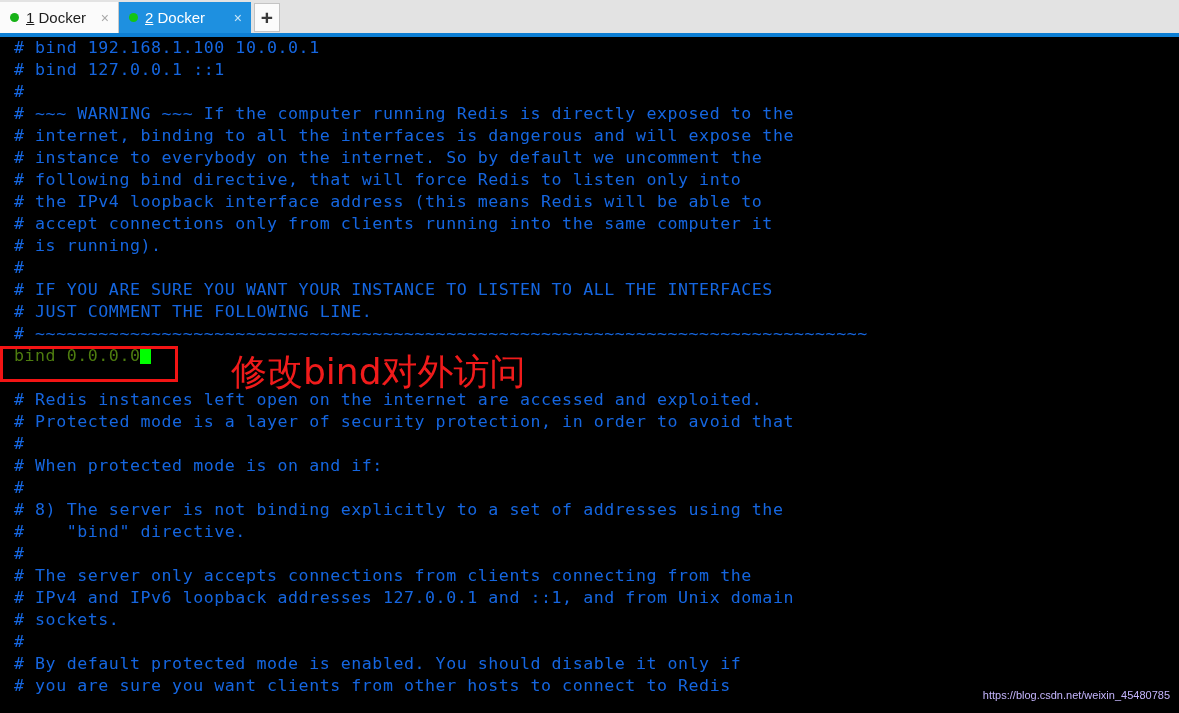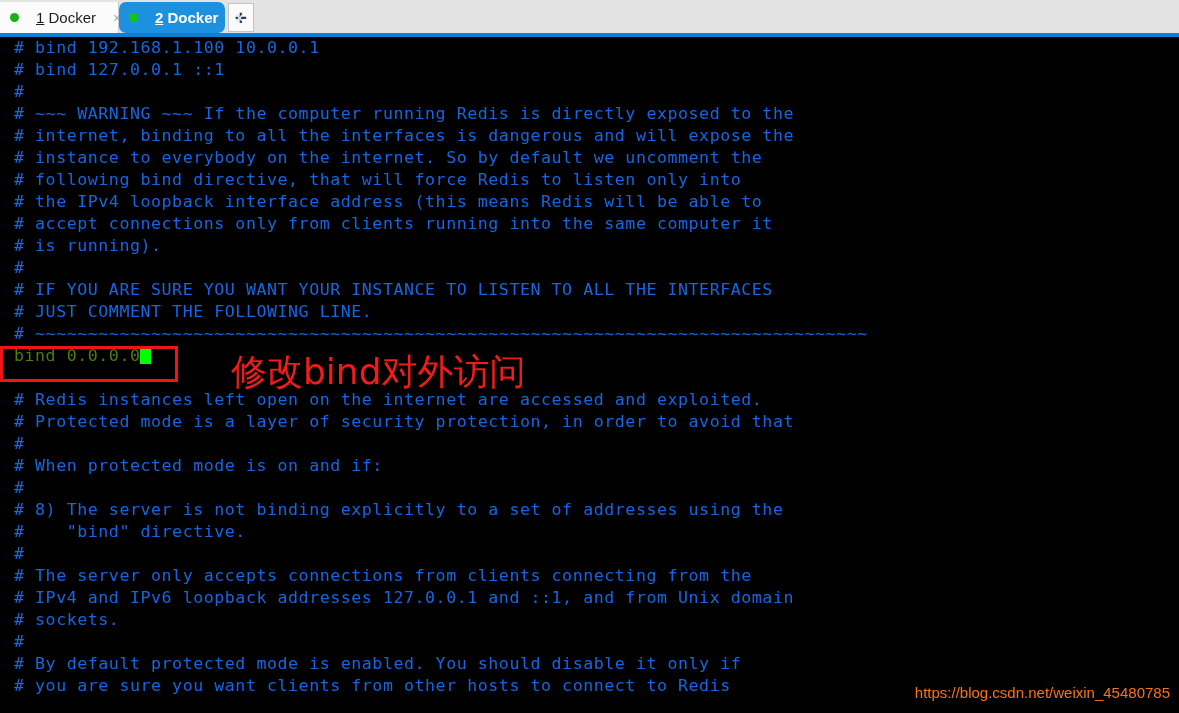--- a/index.html
+++ b/index.html
@@ -27,39 +27,38 @@
     height: 33px;
     background: #e3e3e3;
     display: flex;
     align-items: flex-end;
   }
 
   .tab {
     height: 31px;
     display: flex;
     align-items: center;
-    gap: 17px;
+    gap: 7px;
     padding: 0 9px 0 10px;
     font-family: "Liberation Sans", sans-serif;
     font-size: 15px;
     cursor: default;
     position: relative;
   }
   .tab.inactive {
     background: #fbfbfb;
     color: #1d1d1d;
     border-right: 1px solid #c9c9c9;
     width: 119px;
   }
   .tab.active {
     background: #1e90e0;
     color: #ffffff;
-    font-weight: bold;
-    width: 106px;
-    border-radius: 7px;
+    font-weight: normal;
+    width: 132px;
   }
 
   .tab-dot {
     width: 9px; height: 9px;
     border-radius: 50%;
     background: #17b217;
     flex: 0 0 auto;
   }
   .tab.active .tab-dot { background: #14c514; }
 
@@ -155,22 +154,22 @@
     white-space: nowrap;
     font-weight: normal;
     margin-top: 7px;
   }
 
   .watermark {
     position: absolute;
     right: 9px;
     bottom: 12px;
     font-family: "Liberation Sans", sans-serif;
-    font-size: 15px;
-    color: #f97316;
+    font-size: 11px;
+    color: #c4b5fd;
     white-space: nowrap;
     padding-left: 20px;
   }
 </style>
 </head>
 <body>
 
 <div id="app">
 
   <div class="tabbar">

